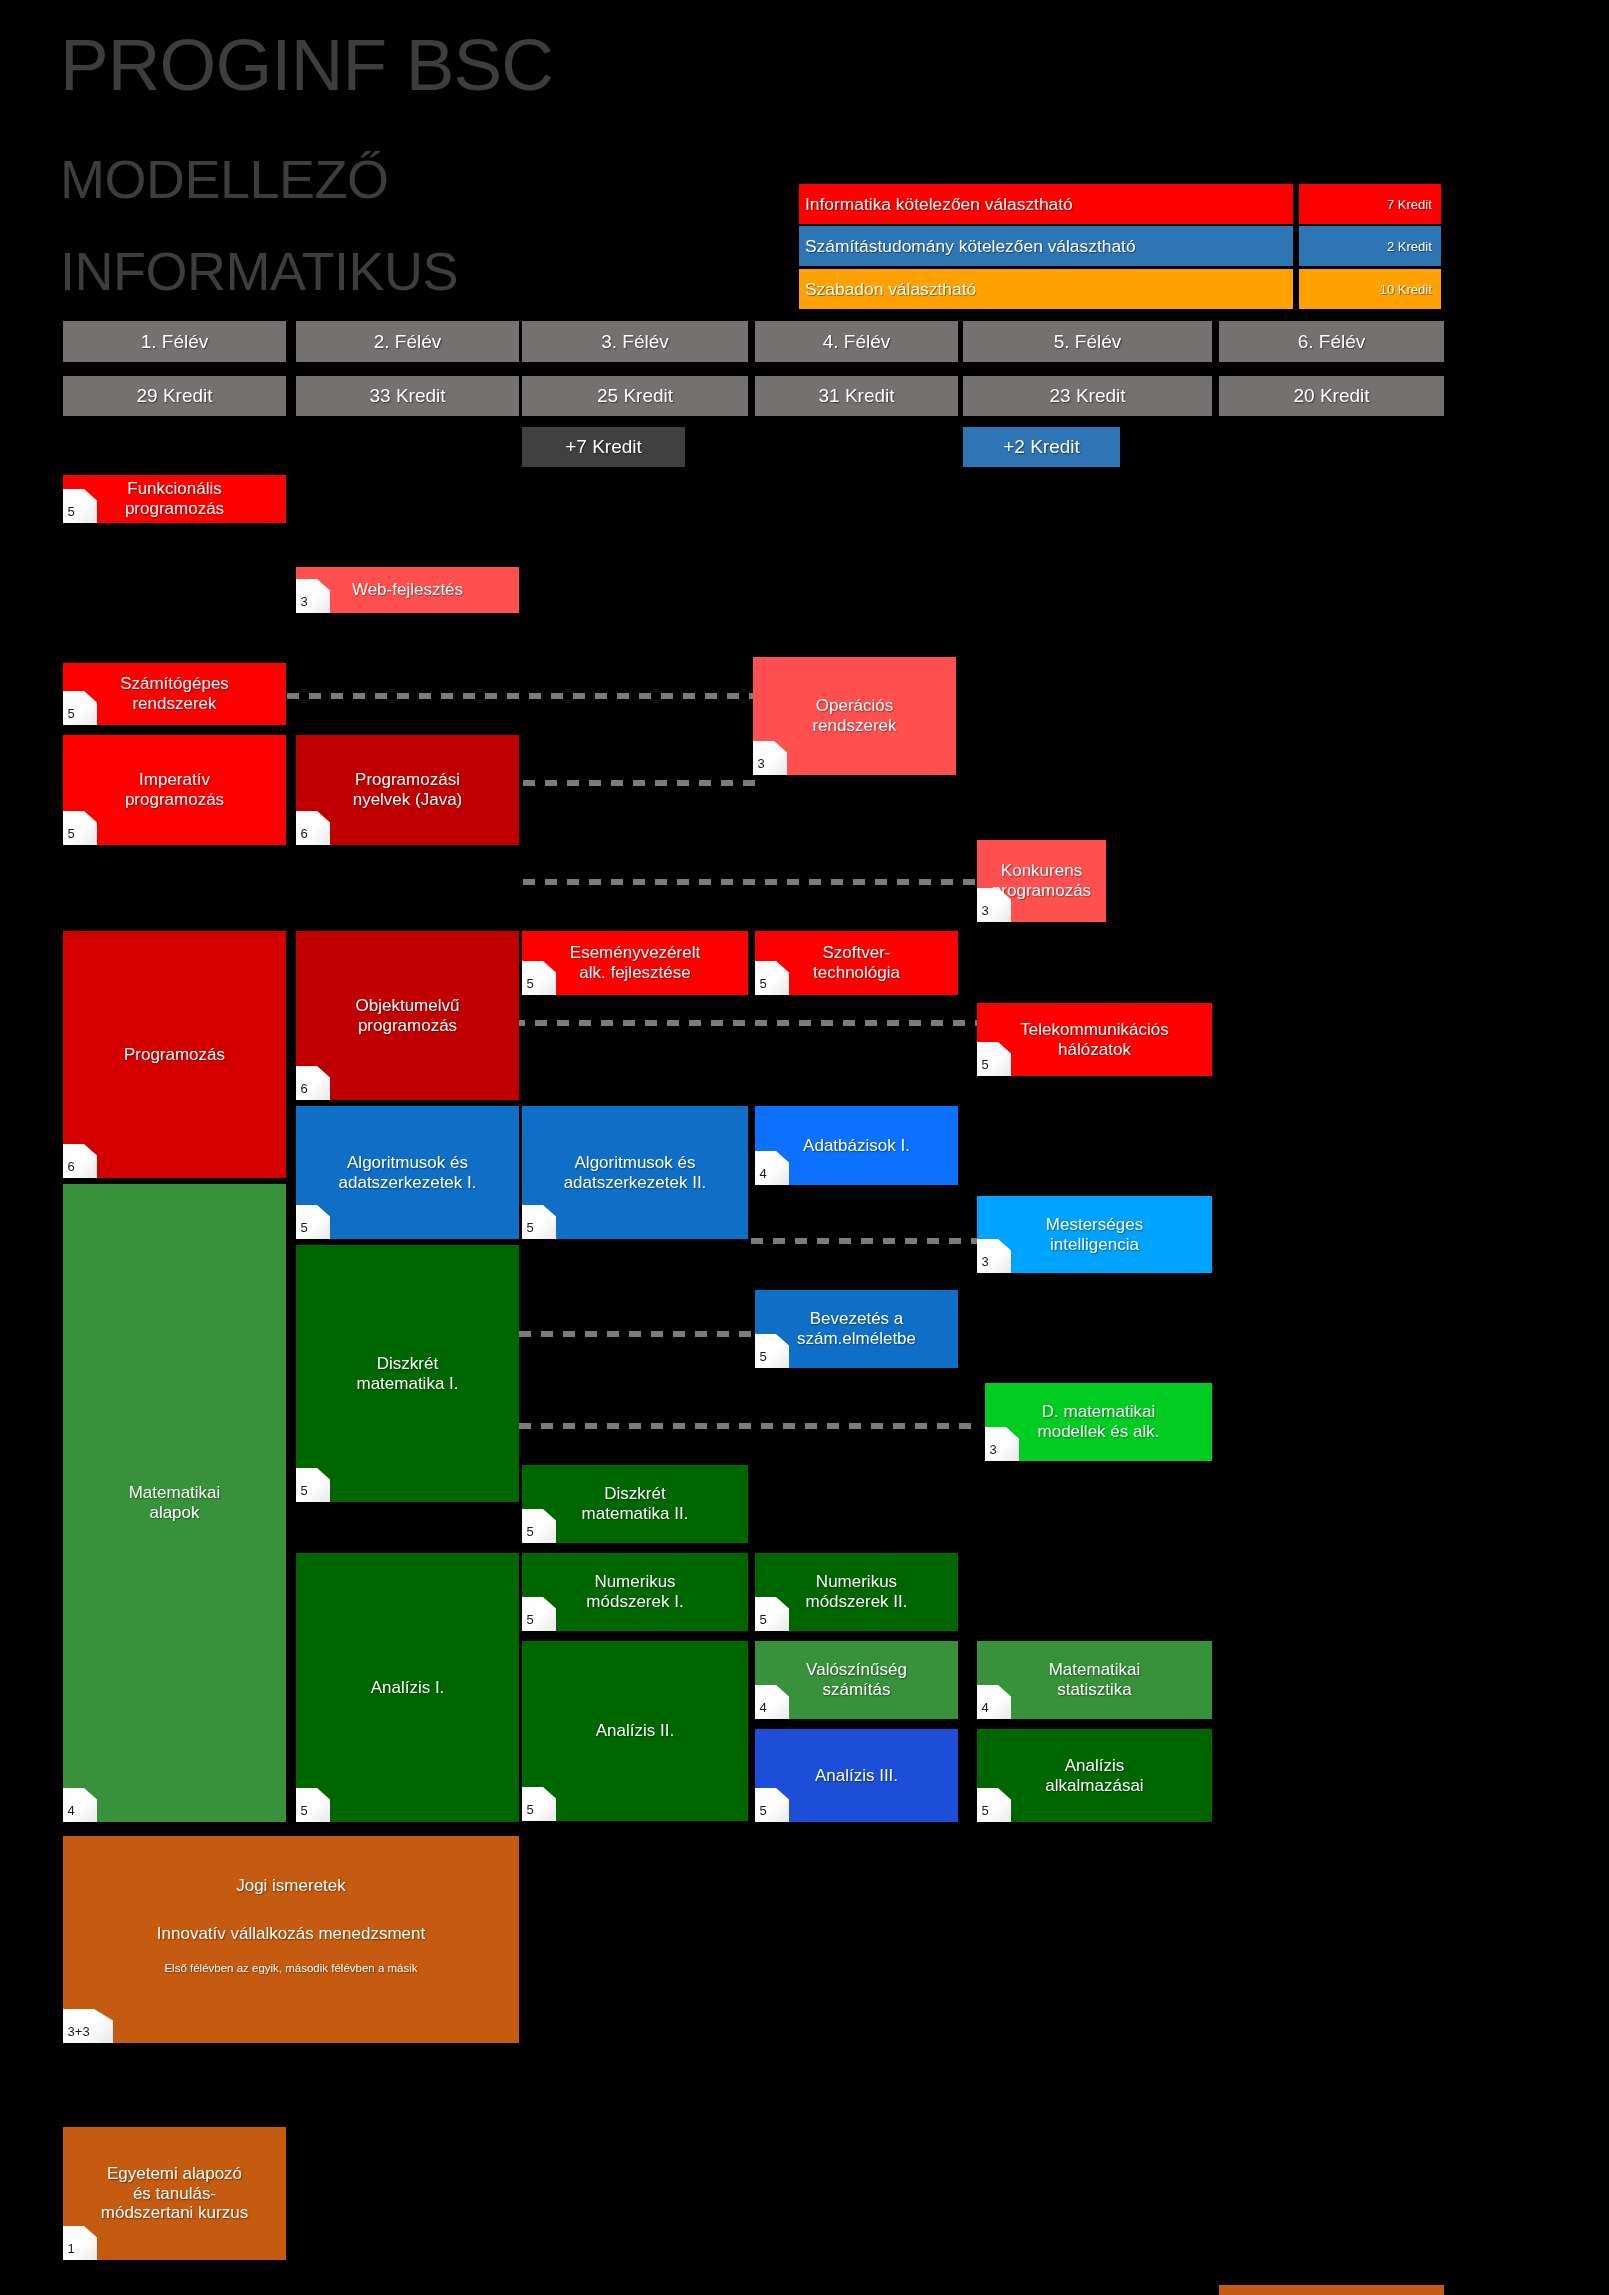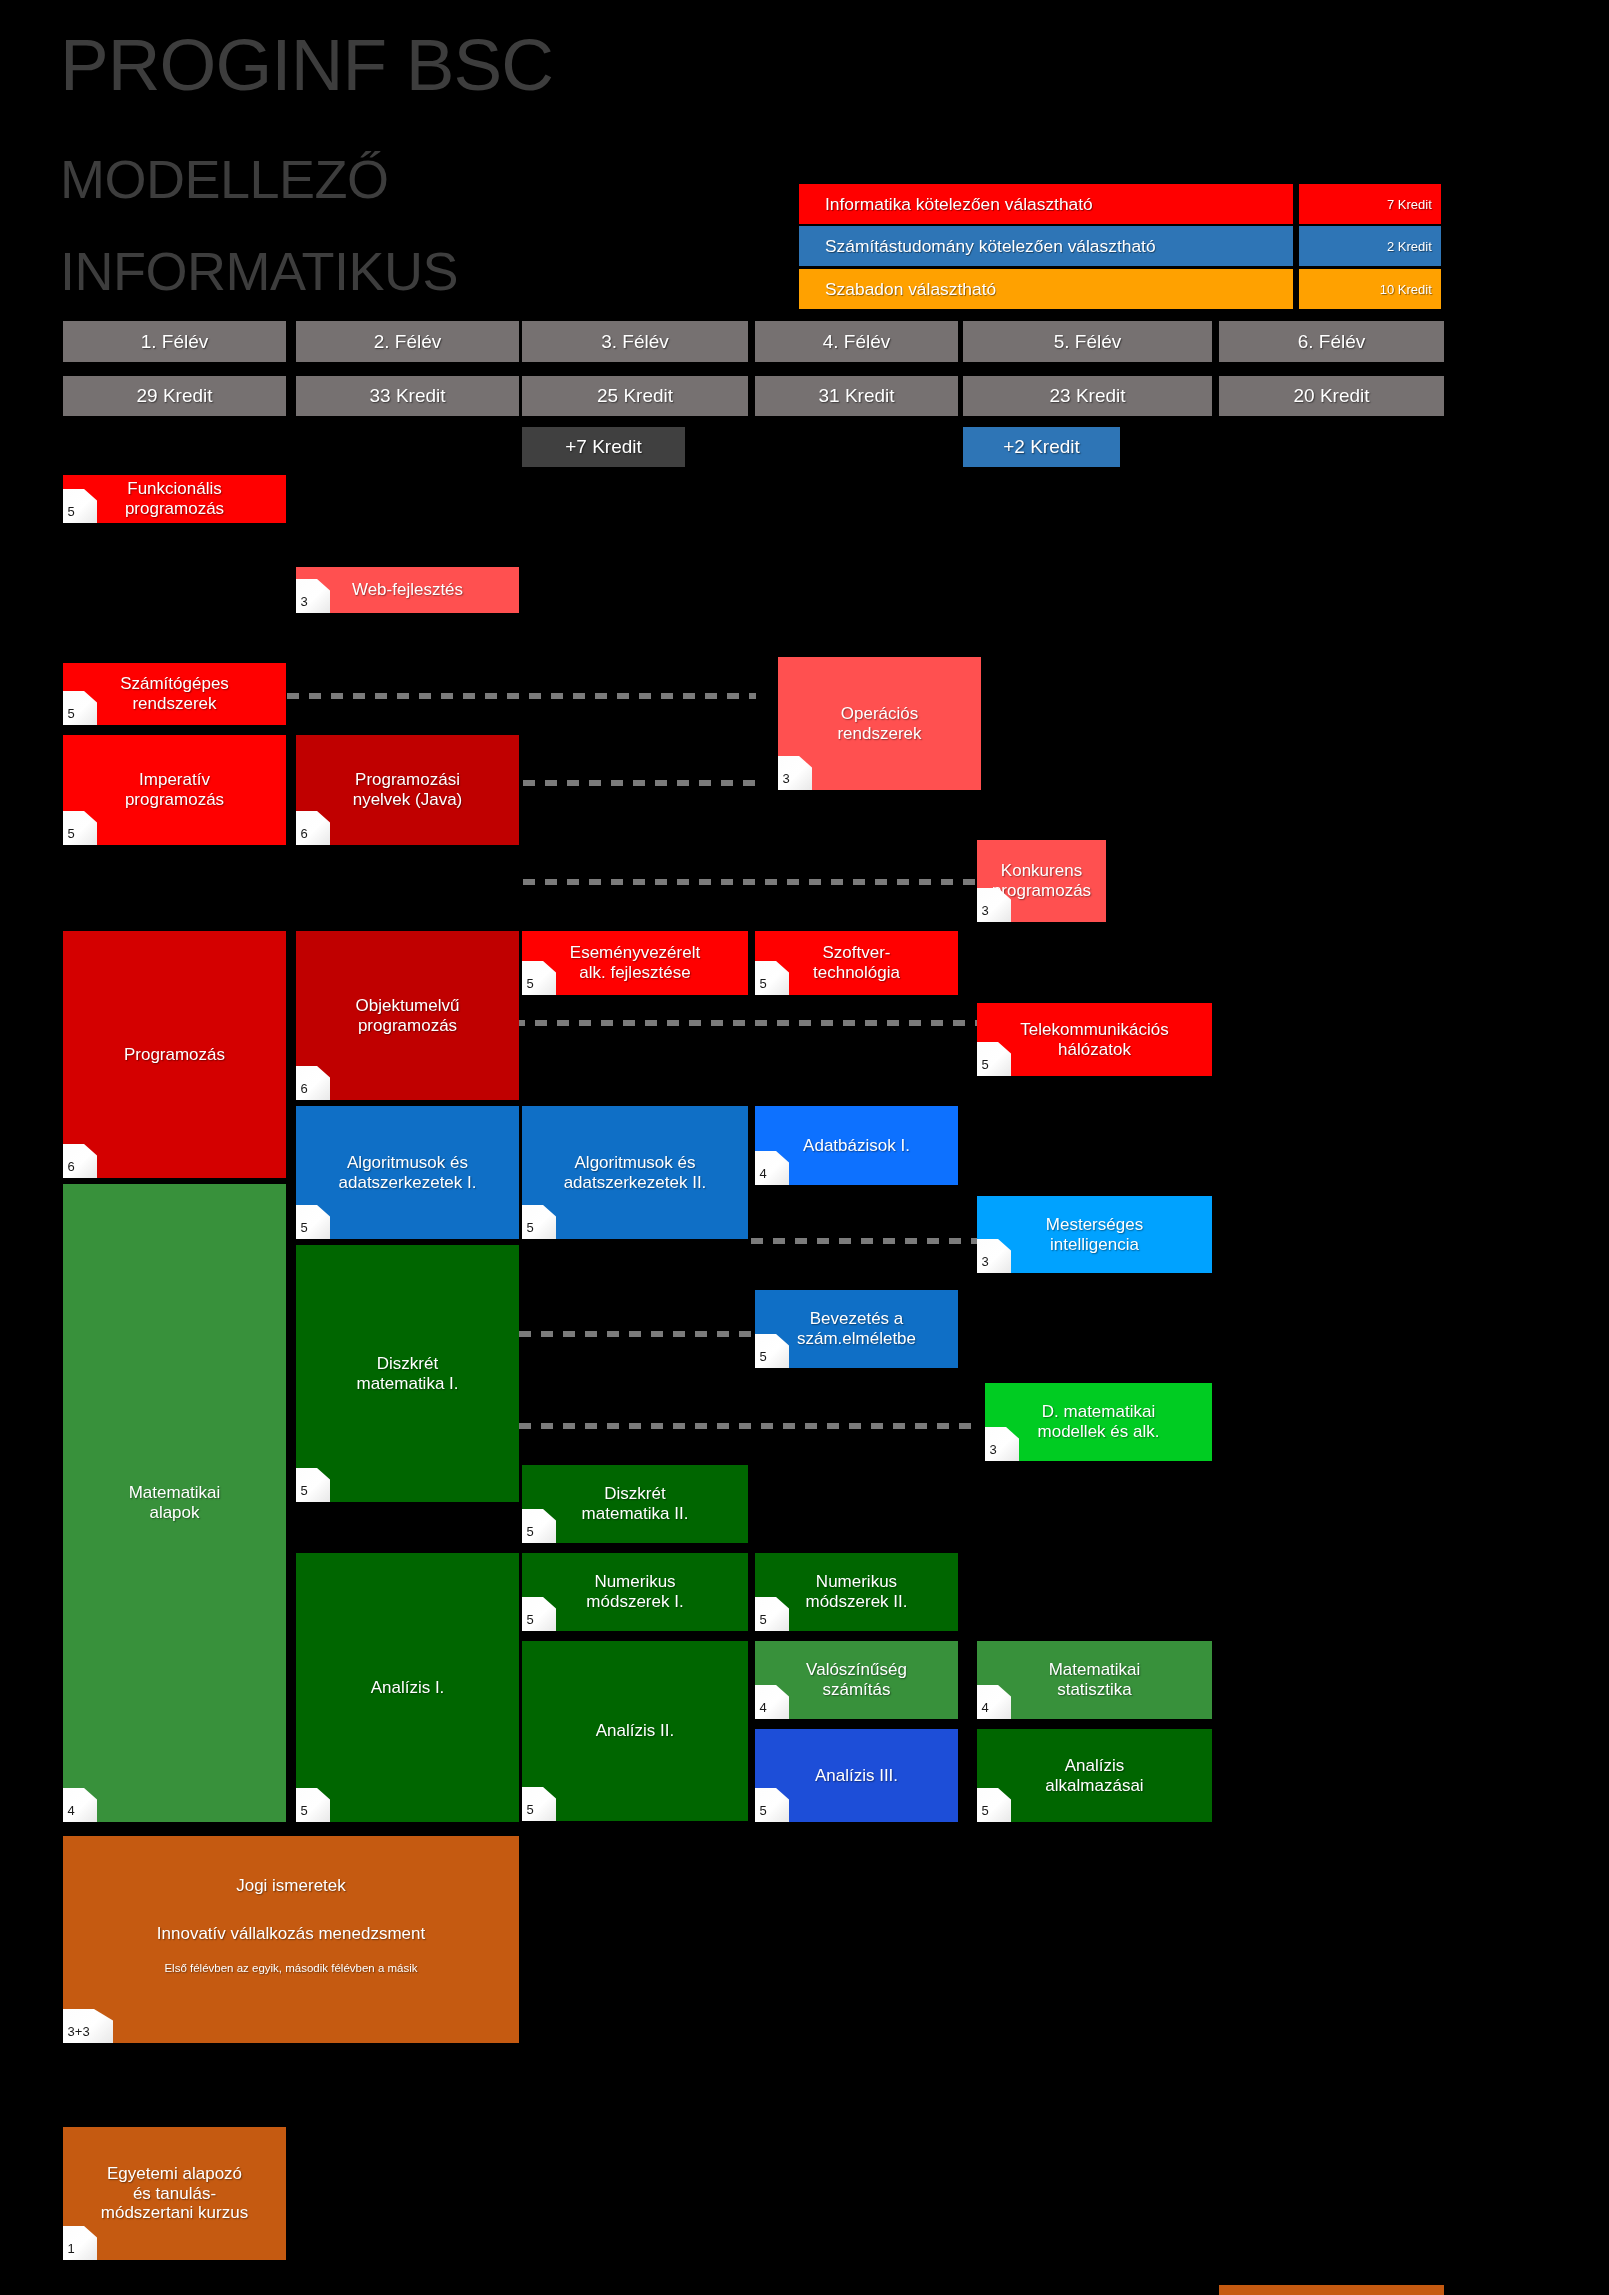--- a/index.html
+++ b/index.html
@@ -20,21 +20,21 @@
     font-size:54px;line-height:1;color:#3d3d3d;
     letter-spacing:-0.5px;font-weight:400;white-space:nowrap;
   }
   .title-sub.l1{top:152px;}
   .title-sub.l2{top:244px;}
 
   
   .legend-row{position:absolute;height:40px;}
   .legend-label{
     position:absolute;left:0;top:0;height:40px;width:494px;
-    display:flex;align-items:center;padding-left:26px;box-sizing:border-box;
+    display:flex;align-items:center;padding-left:6px;box-sizing:border-box;
     color:#fff;font-size:17.4px;text-shadow:0.9px 0.9px 0.9px rgba(0,0,0,.45);
   }
   .legend-credit{
     position:absolute;left:500px;top:0;height:40px;width:142px;
     display:flex;align-items:center;justify-content:flex-end;padding-right:9.2px;box-sizing:border-box;
     color:#fff;font-size:13px;text-shadow:0.9px 0.9px 0.9px rgba(0,0,0,.45);
   }
 
   
   .sem-head,.sem-credit,.sem-extra{
@@ -135,21 +135,21 @@
   <div class="box" style="left:296px;top:567px;width:223px;height:46px;background:#FF5050;">
     <span class="lbl">Web-fejlesztés</span>
     <span class="cred">3</span>
   </div>
 
   <div class="box" style="left:63px;top:663px;width:223px;height:62px;background:#FF0000;">
     <span class="lbl">Számítógépes<br>rendszerek</span>
     <span class="cred">5</span>
   </div>
 
-  <div class="box" style="left:778px;top:657px;width:203px;height:133px;background:#FF5050;">
+  <div class="box" style="left:753px;top:657px;width:203px;height:118px;background:#FF5050;">
     <span class="lbl">Operációs<br>rendszerek</span>
     <span class="cred">3</span>
   </div>
 
   <div class="box" style="left:63px;top:735px;width:223px;height:110px;background:#FF0000;">
     <span class="lbl">Imperatív<br>programozás</span>
     <span class="cred">5</span>
   </div>
 
   <div class="box" style="left:296px;top:735px;width:223px;height:110px;background:#C00000;">

